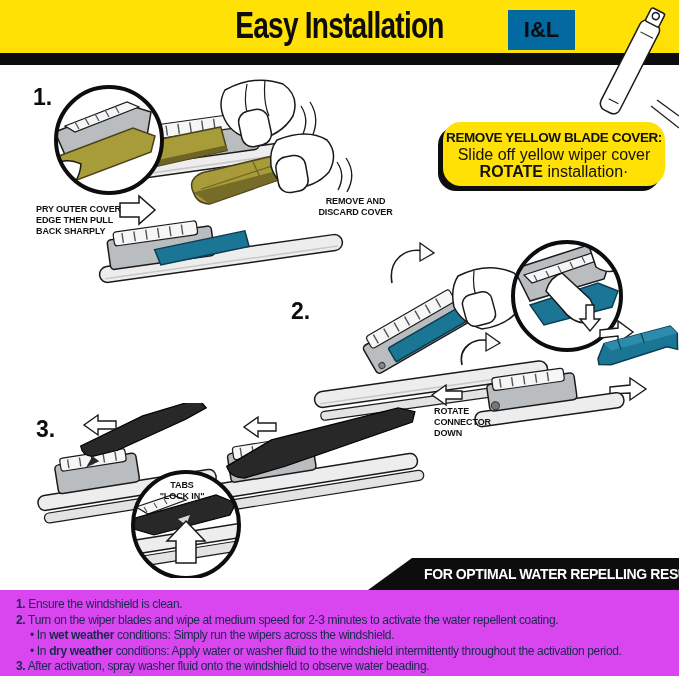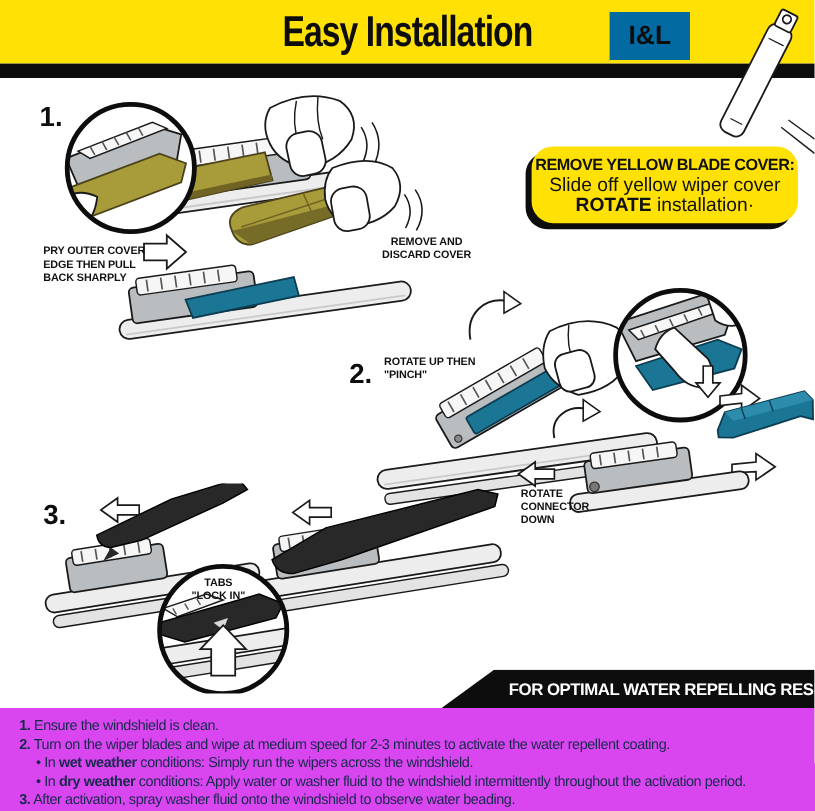--- a/index.html
+++ b/index.html
@@ -186,22 +186,20 @@
       <rect x="0" y="30" width="150" height="15" rx="7" fill="#ededed" stroke="#1a1a1a" stroke-width="1.5"></rect>
       <rect x="16" y="4" width="88" height="27" rx="4" fill="#b9bdc0" stroke="#1a1a1a" stroke-width="1.5"></rect>
       <rect x="22" y="-2" width="72" height="13" rx="3" fill="#f6f6f6" stroke="#1a1a1a" stroke-width="1.2"></rect>
       <path d="M30,0 l0,9 M42,0 l0,9 M54,0 l0,9 M66,0 l0,9 M78,0 l0,9" stroke="#555" stroke-width="1.4"></path>
       <circle cx="22" cy="26" r="4" fill="#777" stroke="#333" stroke-width="1"></circle>
     </g>
     <path d="M162,130 C158,112 174,102 190,106" fill="none" stroke="#1a1a1a" stroke-width="1.6"></path>
     <polygon points="186,98 200,108 186,116" fill="#fff" stroke="#1a1a1a" stroke-width="1.3"></polygon>
     <polygon points="146,150 146,156 162,156 162,164 146,164 146,170 132,160" fill="#fff" stroke="#1a1a1a" stroke-width="1.4"></polygon>
   </svg>
-  <div class="note" style="left:320px;top:296px;width:85px;">ROTATE UP THEN
-"PINCH"</div>
   <div class="note" style="left:434px;top:406px;width:75px;">ROTATE
 CONNECTOR
 DOWN</div>
 
   <div class="step-num" style="left:36px;top:416px;">3.</div>
   <svg class="ill" style="left:20px;top:403px;" width="430" height="175" viewBox="0 0 430 175">
     <defs>
         <clipPath id="c3">
           <circle cx="166" cy="122" r="53"></circle>
         </clipPath>

